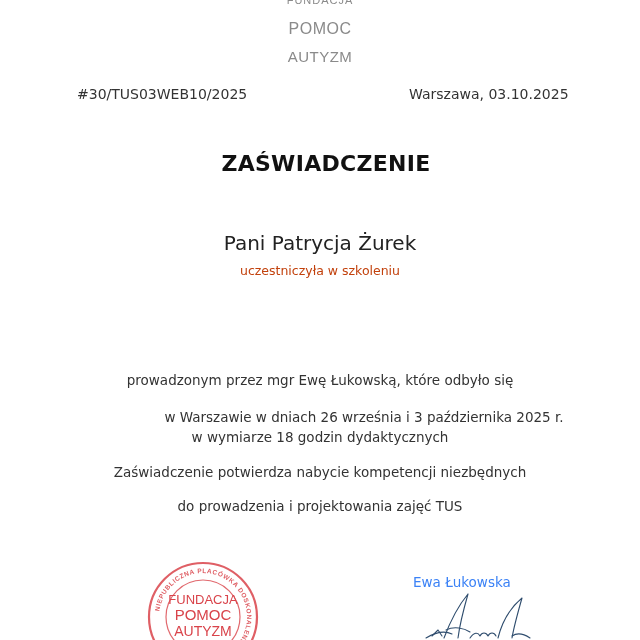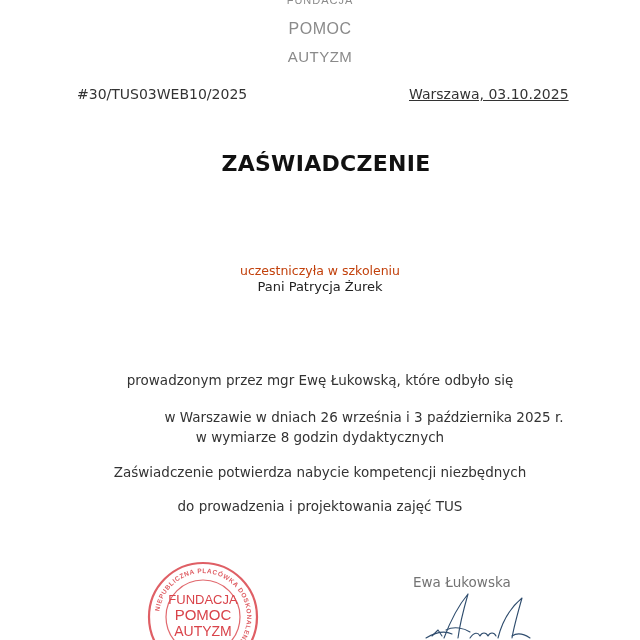--- a/index.html
+++ b/index.html
@@ -9,33 +9,33 @@
       font-family:"DejaVu Sans", "Liberation Sans", sans-serif;
       color:#222;
     }
     .abs { position:absolute; }
     .center { left:0; width:640px; text-align:center; }
     .logo-line { color:#8a8a8a; font-family:"Liberation Sans", sans-serif; letter-spacing:0.5px; }
     .logo-1 { top:-6px; font-size:11px; letter-spacing:1px; }
     .logo-2 { top:20px; font-size:16px; }
     .logo-3 { top:48px; font-size:15px; }
     .ref { left:77px; top:86px; font-size:14px; color:#333; }
-    .place-date { left:409px; top:86px; font-size:14px; color:#333;text-decoration:underline; }
+    .place-date { left:409px; top:86px; font-size:14px; color:#333; }
     .title { top:151px; font-size:22px; font-weight:bold; color:#111; letter-spacing:0.3px;margin-left:6px; }
-    .recipient { top:231px; font-size:13px; color:#222;margin-top:48px; }
+    .recipient { top:231px; font-size:20px; color:#222; }
     .participated { top:263px; font-size:12.5px; color:#c2410c; }
     .course { top:301px; font-size:19px; font-weight:bold; color:#111; line-height:25px; }
     .body-line { font-size:13.5px; color:#333; }
     .b1 { top:372px; }
     .b2 { top:409px;padding-left:44px; }
     .b3 { top:429px; }
     .c1 { top:464px; }
     .c2 { top:498px; }
     .stamp { left:146px; top:560px; width:114px; height:114px; }
-    .sig-name { left:413px; top:574px; font-size:13.5px; color:#737373; }
+    .sig-name { left:413px; top:574px; font-size:13.5px; color:#3b82f6; }
     .signature { left:418px; top:592px; width:120px; height:48px; }
   </style>
 </head>
 <body>
 
 <div>
 
   <div>
     <div class="abs center logo-line logo-1">FUNDACJA</div>
     <div class="abs center logo-line logo-2">POMOC</div>
@@ -48,21 +48,21 @@
   <div class="abs center title">ZAŚWIADCZENIE</div>
 
   <div class="abs center recipient">Pani Patrycja Żurek</div>
   <div class="abs center participated">uczestniczyła w szkoleniu</div>
 
   <div class="abs center course">
   </div>
 
   <div class="abs center body-line b1">prowadzonym przez mgr Ewę Łukowską, które odbyło się</div>
   <div class="abs center body-line b2">w Warszawie w dniach 26 września i 3 października 2025 r.</div>
-  <div class="abs center body-line b3">w wymiarze 8 godzin dydaktycznych</div>
+  <div class="abs center body-line b3">w wymiarze 18 godzin dydaktycznych</div>
 
   <div class="abs center body-line c1">Zaświadczenie potwierdza nabycie kompetencji niezbędnych</div>
   <div class="abs center body-line c2">do prowadzenia i projektowania zajęć TUS</div>
 
   <div class="abs stamp">
     <svg width="114" height="114" viewBox="0 0 114 114">
       <defs>
         <path id="ringPath" d="M57,57 m-44,0 a44,44 0 1,1 88,0 a44,44 0 1,1 -88,0"></path>
       </defs>
       <circle cx="57" cy="57" r="54" fill="none" stroke="#d9434a" stroke-width="2.2" opacity="0.85"></circle>

